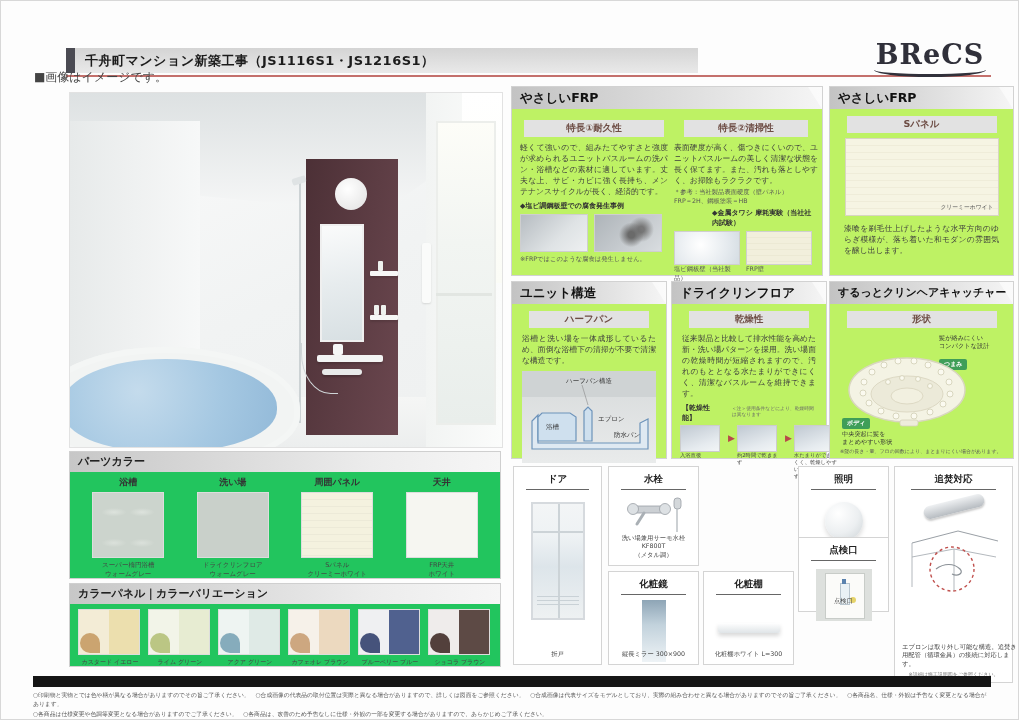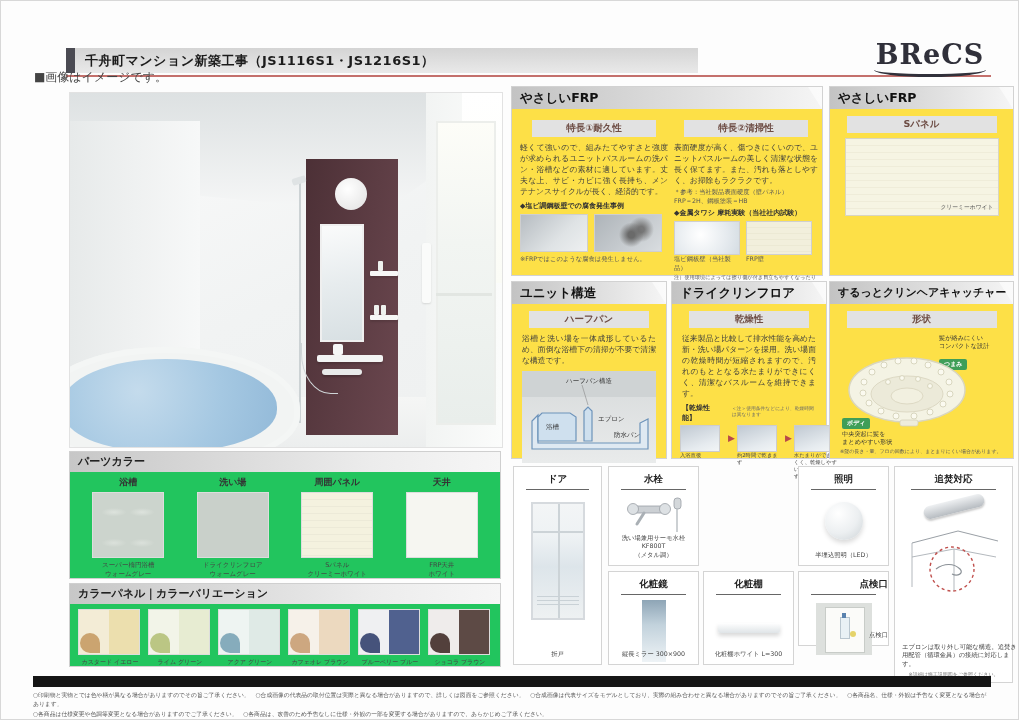--- a/index.html
+++ b/index.html
@@ -58,21 +58,21 @@
 
   .cp-row{display:flex;justify-content:space-between;padding:5px 8px 0;}
   .cp-item{width:64px;text-align:center;}
   .cp-swatch{position:relative;width:62px;height:46px;border:1px solid #ddd;box-sizing:border-box;display:flex;}
   .cp-l{width:50%;height:100%;}
   .cp-r{width:50%;height:100%;}
   .cp-inset{position:absolute;left:1px;bottom:1px;width:20px;height:20px;border-radius:50% 50% 0 50%;opacity:.95;}
   .cp-label{font-size:6px;color:#444;margin-top:3px;}
 
   
-  .sec{position:absolute;background:#fde047;border:1px solid #d2d2d2;box-sizing:border-box;}
+  .sec{position:absolute;background:#bef264;border:1px solid #d2d2d2;box-sizing:border-box;}
   .sec-title{height:22px;background:linear-gradient(90deg,#c3c3c3,#e3e3e3 65%,#f5f5f5);font-size:12.5px;font-weight:bold;color:#111;line-height:22px;padding-left:8px;position:relative;}
   .sec-title::after{content:"";position:absolute;right:0;top:0;border-top:22px solid #ffffff;border-left:14px solid transparent;opacity:.55;}
   .subhdr{margin:7px auto 5px;background:#e2e2e2;text-align:center;font-size:9.5px;font-weight:bold;color:#6d4c44;padding:2px 0;}
   .para{font-size:7.8px;line-height:1.42;color:#3d3d3d;text-align:justify;}
   .mini{font-size:6.3px;color:#555;line-height:1.4;}
   .bold7{font-size:7px;font-weight:bold;color:#333;}
   .ph{background:linear-gradient(135deg,#b6bcc1 0%,#dfe3e5 60%,#eef0f1 100%);border:1px solid #cfcfcf;box-sizing:border-box;}
   .ph-rust{background:radial-gradient(circle at 55% 55%,#6a6a6a 0 8%,rgba(0,0,0,0) 30%),radial-gradient(circle at 70% 40%,#777 0 6%,rgba(0,0,0,0) 25%),linear-gradient(135deg,#aeb4b9,#d9dde0);}
   .ph-blue{background:radial-gradient(circle at 40% 40%,#ffffff 0%,#e6ebef 60%,#d4dce2 100%);}
   .ph-cream{background:repeating-linear-gradient(180deg,#f2efdc 0 5px,#ece9d4 5px 6px);}
@@ -232,53 +232,54 @@
           <div class="cp-inset" style="background:#4a3733;"></div>
         </div>
         <div class="cp-label">ショコラ ブラウン</div>
       </div>
     </div>
   </div>
 
   <div class="sec" style="left:510px;top:85px;width:312px;height:190px;">
     <div class="sec-title">やさしいFRP</div>
     <div style="position:absolute;left:8px;top:26px;width:148px;">
-      <div class="subhdr" style="width:124px;">特長①耐久性</div>
+      <div class="subhdr" style="width:140px;">特長①耐久性</div>
       <div class="para">軽くて強いので、組みたてやすさと強度が求められるユニットバスルームの洗パン・浴槽などの素材に適しています。丈夫な上、サビ・カビに強く長持ち、メンテナンスサイクルが長く、経済的です。</div>
       <div class="bold7" style="margin-top:4px;">◆塩ビ調鋼板壁での腐食発生事例</div>
       <div style="display:flex;gap:6px;margin-top:3px;">
         <div class="ph" style="width:68px;height:38px;"></div>
         <div class="ph ph-rust" style="width:68px;height:38px;"></div>
       </div>
       <div class="mini" style="margin-top:3px;">※FRPではこのような腐食は発生しません。</div>
     </div>
     <div style="position:absolute;left:162px;top:26px;width:144px;">
       <div class="subhdr" style="width:124px;">特長②清掃性</div>
       <div class="para">表面硬度が高く、傷つきにくいので、ユニットバスルームの美しく清潔な状態を長く保てます。また、汚れも落としやすく、お掃除もラクラクです。</div>
       <div class="mini pre" style="margin-top:2px;">＊参考：当社製品表面硬度（壁パネル）
 FRP＝2H、鋼板塗装＝HB</div>
-      <div class="bold7" style="margin-top:2px;">◆金属タワシ 摩耗実験（当社社内試験）</div>
+      <div class="bold7" style="margin-top:2px;margin-left:38px;">◆金属タワシ 摩耗実験（当社社内試験）</div>
       <div style="display:flex;gap:6px;margin-top:3px;">
         <div class="ph ph-blue" style="width:66px;height:34px;"></div>
         <div class="ph ph-cream" style="width:66px;height:34px;"></div>
       </div>
       <div style="display:flex;gap:6px;">
         <div class="mini" style="width:66px;">塩ビ鋼板壁（当社製品）</div>
         <div class="mini" style="width:66px;">FRP壁</div>
       </div>
       <div class="mini" style="font-size:5.2px;margin-top:1px;">注）使用環境によっては擦り傷が付き目立ちやすくなったりする場合があり、金属タワシのご使用を推奨するものではありません。</div>
     </div>
   </div>
 
   <div class="sec" style="left:828px;top:85px;width:185px;height:190px;">
     <div class="sec-title">やさしいFRP</div>
     <div class="subhdr" style="width:150px;">Sパネル</div>
     <div style="position:relative;width:152px;height:76px;margin:2px auto 0;border:1px solid #d8d5c2;background:repeating-linear-gradient(180deg,#f6f4e3 0 6px,#efecd9 6px 7px);">
       <div style="position:absolute;right:4px;bottom:3px;font-size:5.8px;color:#555;">クリーミーホワイト</div>
     </div>
+    <div class="para" style="margin:7px 14px 0;">漆喰を刷毛仕上げしたような水平方向のゆらぎ模様が、落ち着いた和モダンの雰囲気を醸し出します。</div>
   </div>
 
   <div class="sec" style="left:510px;top:280px;width:156px;height:178px;">
     <div class="sec-title">ユニット構造</div>
     <div class="subhdr" style="width:120px;">ハーフパン</div>
     <div class="para" style="margin:0 10px;">浴槽と洗い場を一体成形しているため、面倒な浴槽下の清掃が不要で清潔な構造です。</div>
     <svg width="134" height="92" viewBox="0 0 134 92" style="display:block;margin:5px auto 0;background:linear-gradient(#d7dadb,#e9ebeb);">
       <rect x="0" y="0" width="134" height="26" fill="#cfd3d4"></rect>
       <path d="M10 78 L10 50 L16 44 L16 72 L118 72 L118 52 L126 48 L126 78 Z" fill="#dfe9f2" stroke="#6d93ba" stroke-width="1.2"></path>
       <path d="M16 46 L16 70 L54 70 L54 46 L48 42 L20 42 Z" fill="#cfe0ee" stroke="#6d93ba" stroke-width="1.2"></path>
@@ -414,21 +415,21 @@
     <div class="cell-cap">縦長ミラー 300×900</div>
   </div>
 
   <div class="cell" style="left:702px;top:570px;width:91px;height:94px;">
     <div class="cell-title">化粧棚</div>
     <div class="cell-rule"></div>
     <div class="shelf1-img"></div>
     <div class="cell-cap">化粧棚ホワイト L=300</div>
   </div>
 
-  <div class="cell" style="left:797px;top:570px;width:91px;height:75px;text-align:right;">
+  <div class="cell" style="left:797px;top:536px;width:91px;height:75px;">
     <div class="cell-title">点検口</div>
     <div class="cell-rule"></div>
     <div class="hatch-img">
       <div class="hatch-inner"></div>
       <div class="hatch-bottle"></div>
       <div class="hatch-cap"></div>
       <div class="hatch-dot"></div>
     </div>
     <div class="cell-cap">点検口</div>
   </div>

